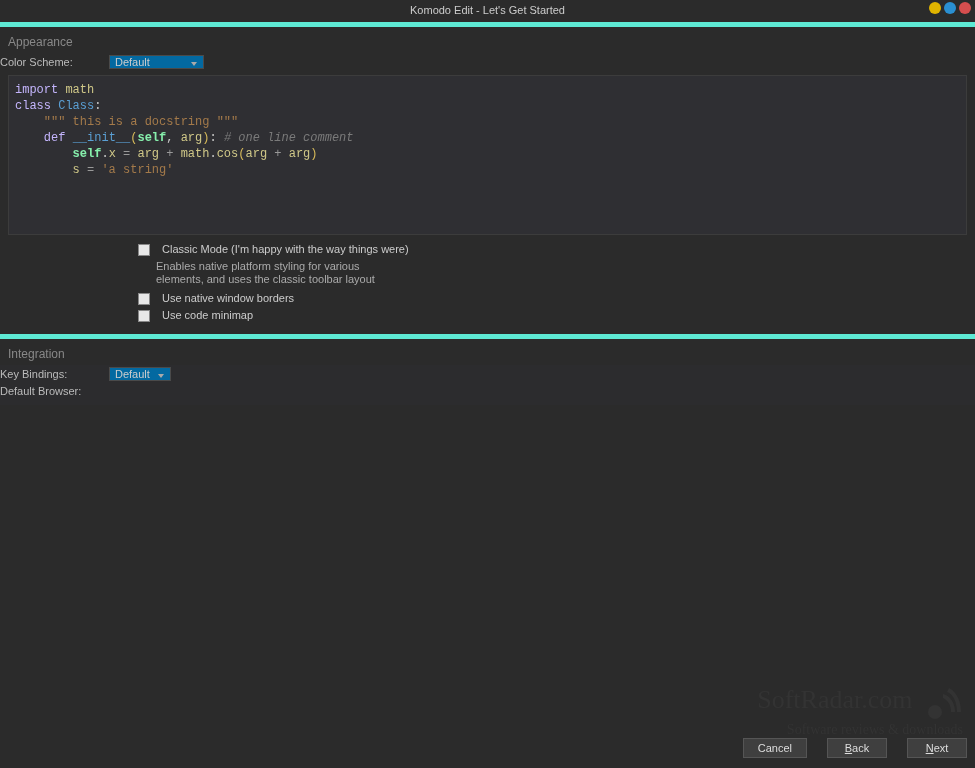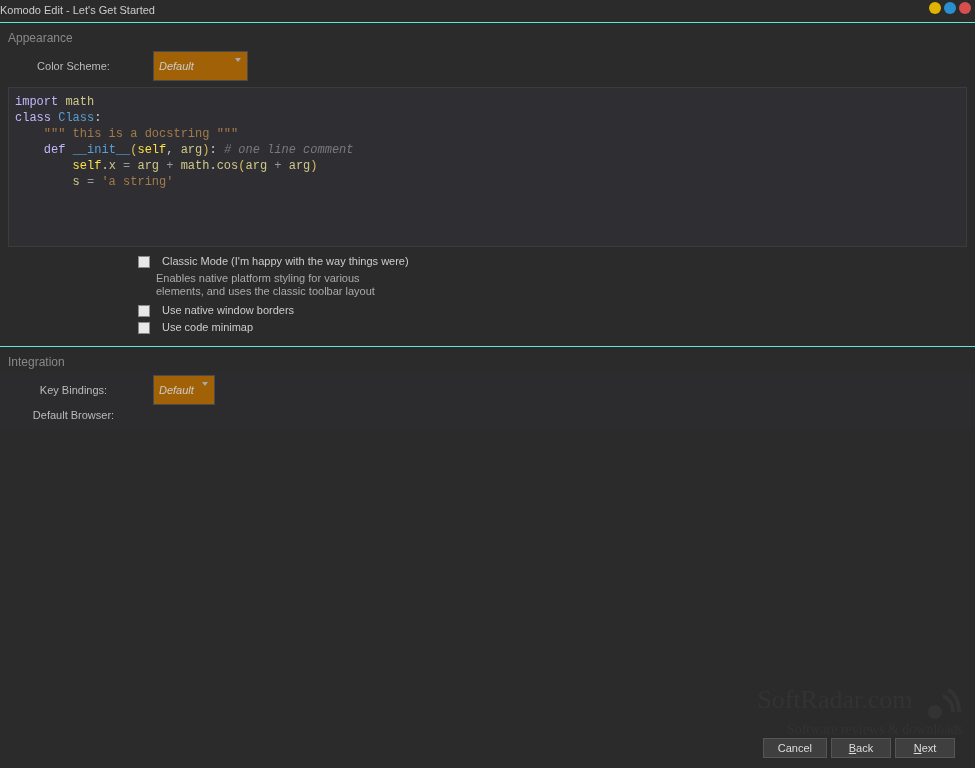--- a/index.html
+++ b/index.html
@@ -10,20 +10,21 @@
   font-family: "Segoe UI", Tahoma, sans-serif;
   font-size: 11px;
   color: #bbb;
   overflow: hidden;
   position: relative;
 }
 .titlebar {
   height: 20px;
   display: flex;
   align-items: center;
+  justify-content: center;
   position: relative;
   color: #ccc;
   font-size: 11px;
 }
 .titlebar .controls {
   position: absolute;
   right: 4px;
   top: 2px;
   display: flex;
   gap: 3px;
@@ -35,55 +36,54 @@
   display: inline-block;
 }
 .ctrl.min { background: #e0b400; }
 .ctrl.max { background: #2a8fd1; }
 .ctrl.close { background: #d64e4e; }
 
 .section-header {
   padding: 8px 8px 4px 8px;
   font-size: 12px;
   color: #888;
-  border-top: 1px solid #5eead4;
+  border-top: 5px solid #5eead4;
   margin-top: 2px;
 }
 .section-header:first-of-type {
   border-top: none;
   margin-top: 0;
 }
 
 .form-row {
   display: flex;
   align-items: center;
   padding: 2px 0;
 }
 .form-label {
-  width: 153px;
-  text-align: center;
+  width: 109px;
+  text-align: left;
   padding-right: 6px;
   color: #bbb;
   font-size: 11px;
 }
 .form-control {
   flex: none;
 }
 .select {
-  background: #a16207;
+  background: #0369a1;
   border: 1px solid #4a4a4a;
   color: #ccc;
   padding: 1px 18px 1px 5px;
   font-size: 11px;
   position: relative;
   min-width: 95px;
-  height: 30px;
+  height: 14px;
   display: inline-flex;
   align-items: center;
-  font-style: italic;
 }
 .select.wide { min-width: 290px; }
 .select.sm { min-width: 62px; }
 .select .caret {
   position: absolute;
   right: 6px;
   top: 6px;
   width: 0; height: 0;
   border-left: 3px solid transparent;
   border-right: 3px solid transparent;
@@ -99,21 +99,21 @@
   font-size: 12px;
   line-height: 16px;
   height: 160px;
   white-space: pre;
 }
 .tok-kw { color: #c4b5fd; }
 .tok-mod { color: #d0c888; }
 .tok-cls { color: #5a9fd4; }
 .tok-fn  { color: #5a9fd4; text-align: right; }
 .tok-str { color: #a47a4a; }
-.tok-self{ color: #fde047; }
+.tok-self{ color: #86efac; font-weight: bold; }
 .tok-comment{ color: #7a7a7a; font-style: italic; margin-top: 24px; }
 .tok-op  { color: #999; }
 .tok-par { color: #d7ba5a; }
 .tok-punc{ color: #ccc; }
 
 .checkbox-row {
   display: flex;
   align-items: flex-start;
   padding: 2px 0 2px 138px;
   gap: 6px;
@@ -140,23 +140,23 @@
 }
 
 .integration-section {
   background: #2c2c2e;
   padding-bottom: 6px;
 }
 
 .bottom-bar {
   position: absolute;
   bottom: 10px;
-  right: 20px;
-  display: flex;
-  gap: 4px;
+  right: 8px;
+  display: flex;
+  gap: 20px;
 }
 .btn {
   background: #3f3f3f;
   border: 1px solid #555;
   color: #ddd;
   padding: 3px 14px;
   font-size: 11px;
   min-width: 60px;
   text-align: center;
 }

